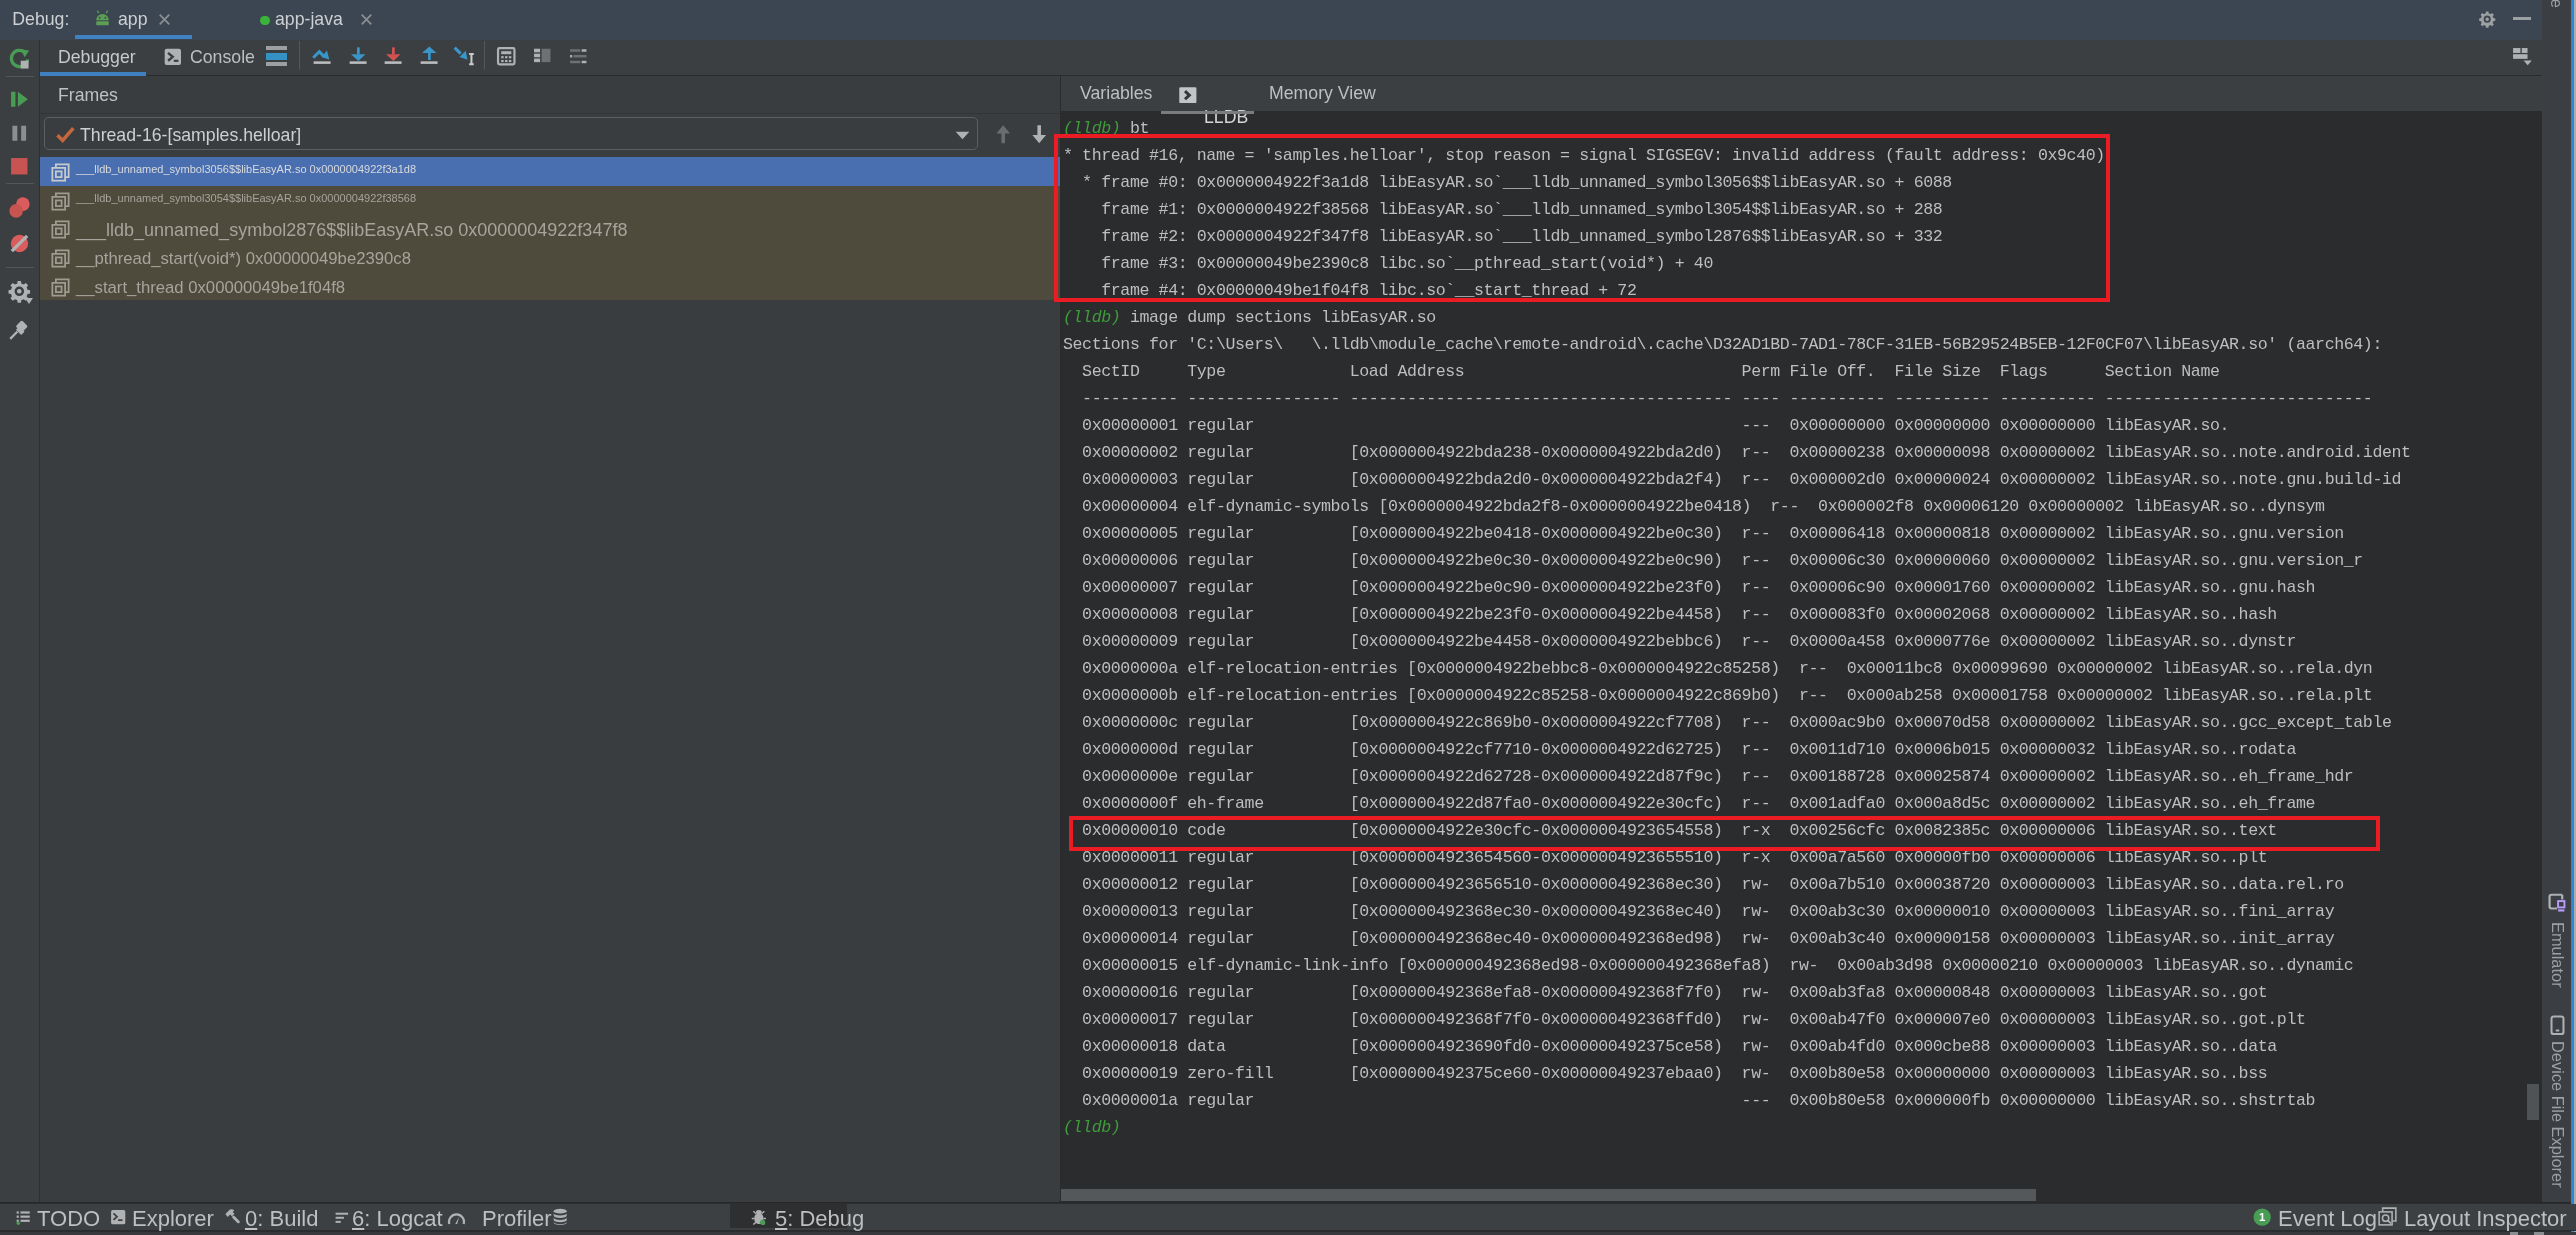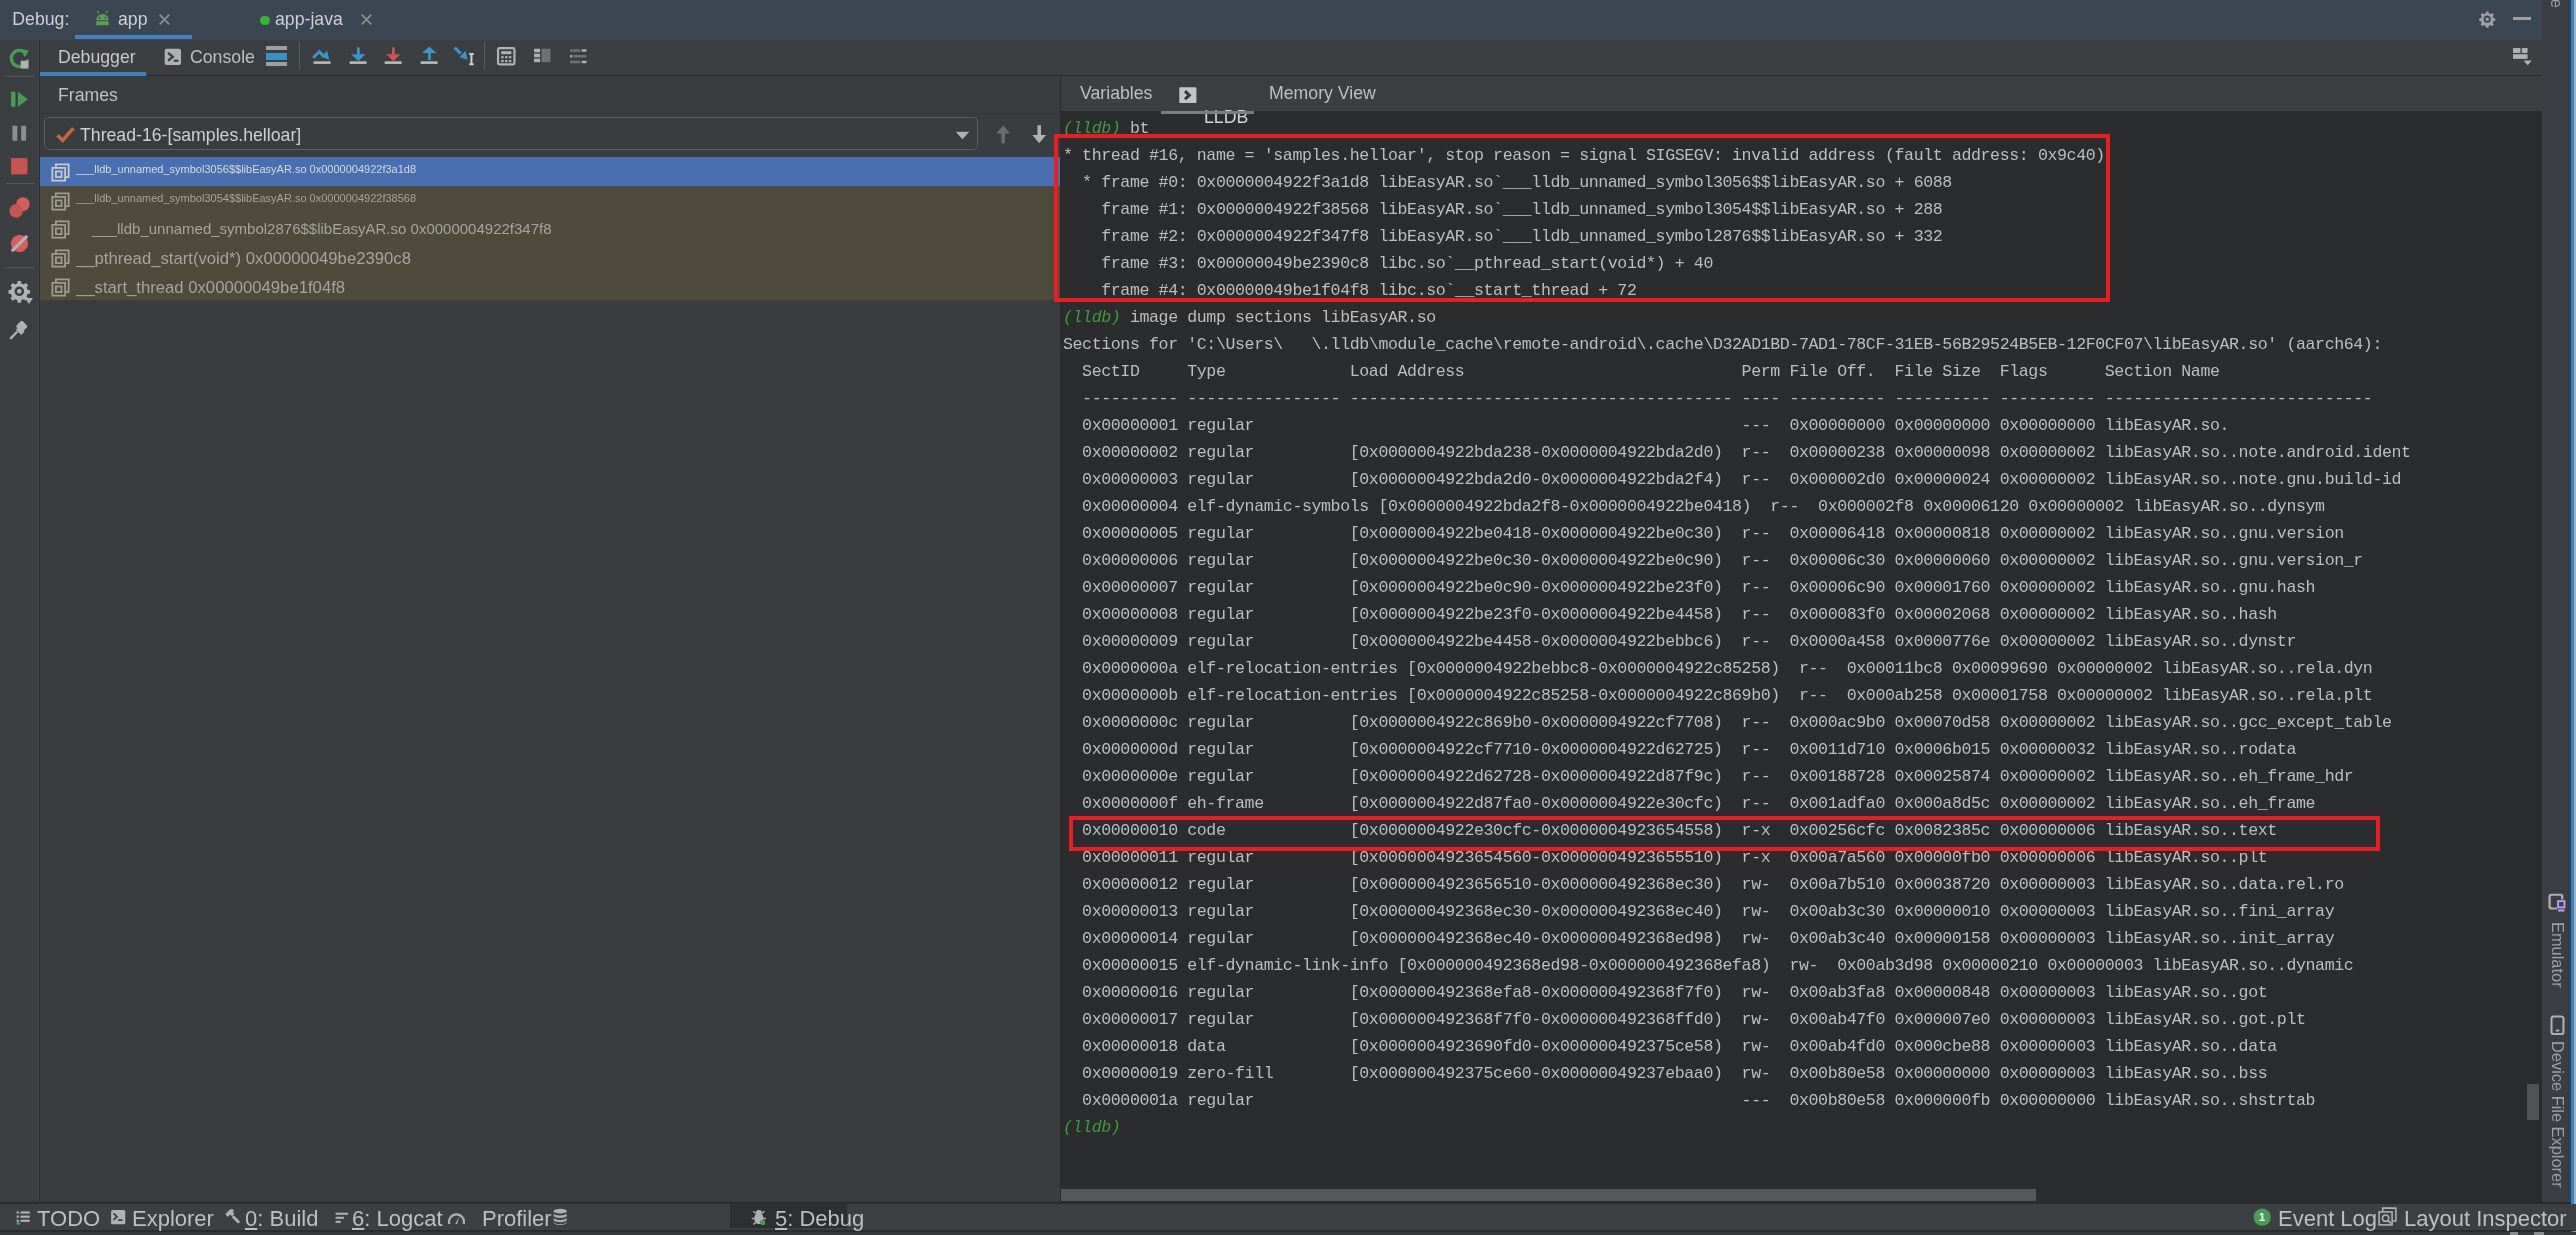--- a/index.html
+++ b/index.html
@@ -203,21 +203,21 @@
     </svg></div>
 <div class="abs ui" style="left:76px;top:192px;font-size:11px;color:#A6A49C;">___lldb_unnamed_symbol3054$$libEasyAR.so 0x0000004922f38568</div>
 <div class="abs" style="left:40px;top:214px;width:1020px;height:29px;background:#4E4B3C;"></div>
 <div style="position:absolute;left:51px;top:220px;"><svg width="19" height="19" viewBox="0 0 14 14">
       <g fill="none" stroke="#9E9B91" stroke-width="1.3">
         <path d="M3.6 3.4 V1 H13 V10.4 H10.6"></path>
         <rect x="1" y="3.6" width="9.4" height="9.4"></rect>
         <rect x="3.6" y="6.2" width="4.2" height="4.2"></rect>
       </g>
     </svg></div>
-<div class="abs ui" style="left:92px;top:220px;font-size:15px;color:#A6A49C;">___lldb_unnamed_symbol2876$$libEasyAR.so 0x0000004922f347f8</div>
+<div class="abs ui" style="left:76px;top:220px;font-size:18px;color:#A6A49C;">___lldb_unnamed_symbol2876$$libEasyAR.so 0x0000004922f347f8</div>
 <div class="abs" style="left:40px;top:243px;width:1020px;height:29px;background:#4E4B3C;"></div>
 <div style="position:absolute;left:51px;top:249px;"><svg width="19" height="19" viewBox="0 0 14 14">
       <g fill="none" stroke="#9E9B91" stroke-width="1.3">
         <path d="M3.6 3.4 V1 H13 V10.4 H10.6"></path>
         <rect x="1" y="3.6" width="9.4" height="9.4"></rect>
         <rect x="3.6" y="6.2" width="4.2" height="4.2"></rect>
       </g>
     </svg></div>
 <div class="abs ui" style="left:76px;top:249px;font-size:16.7px;color:#A6A49C;">__pthread_start(void*) 0x00000049be2390c8</div>
 <div class="abs" style="left:40px;top:271px;width:1020px;height:29px;background:#4E4B3C;"></div>

